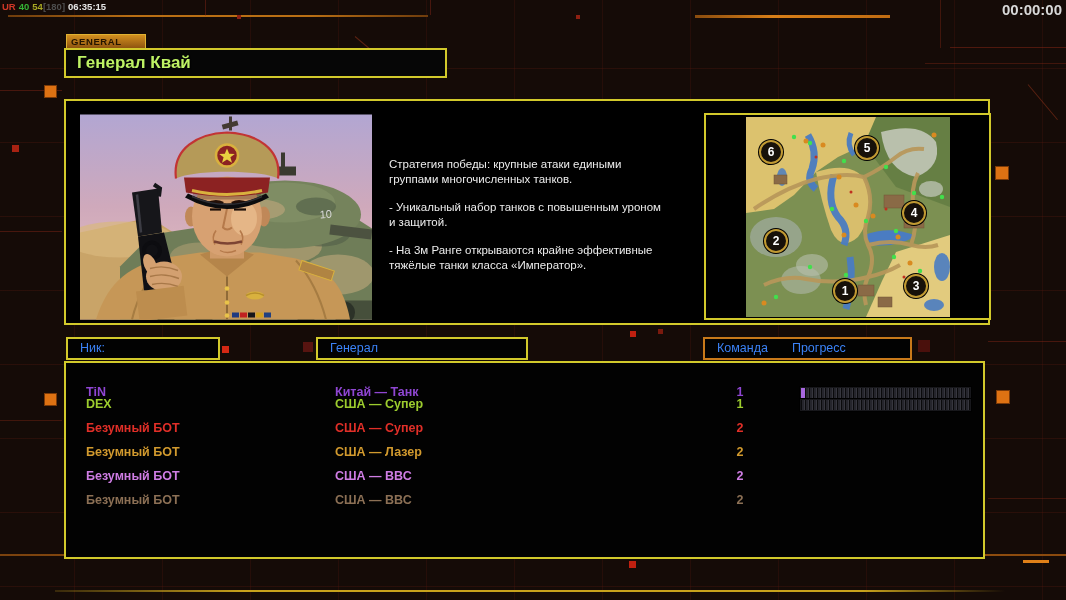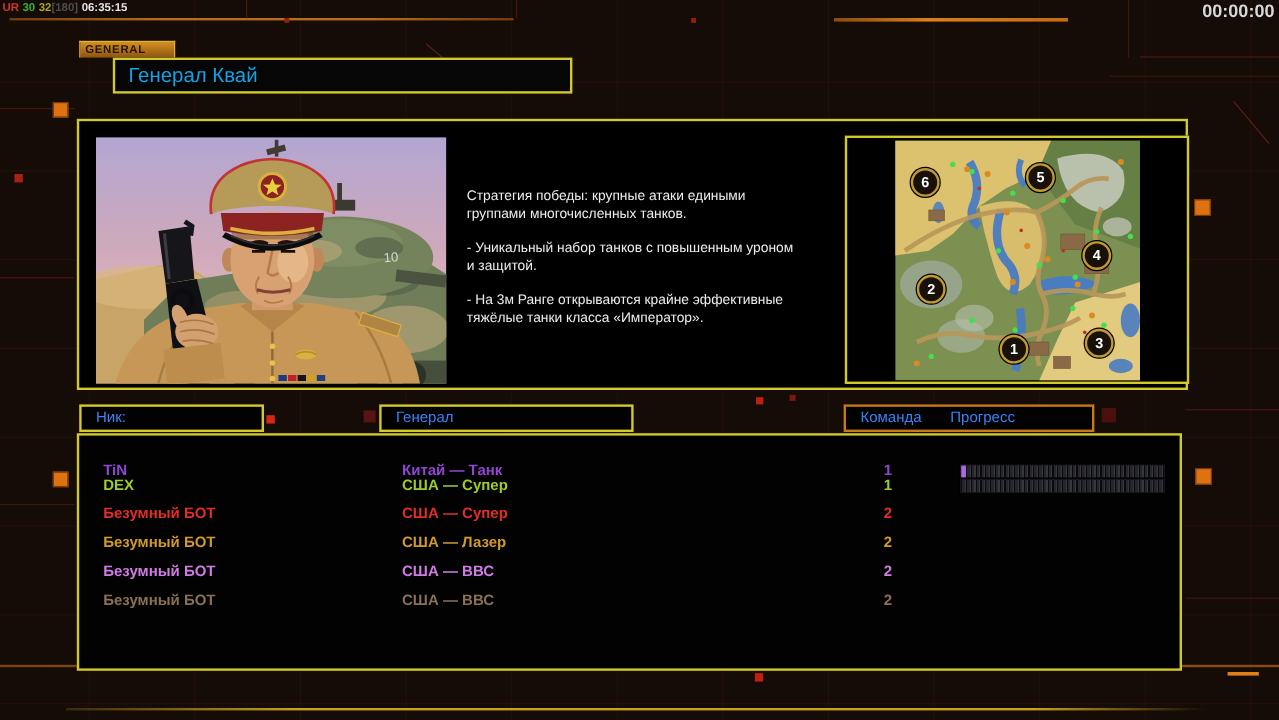--- a/index.html
+++ b/index.html
@@ -28,21 +28,21 @@
   
   .general-tab{
     left:66px;top:34px;width:74px;height:13px;line-height:13px;
     background:linear-gradient(180deg,#d3901f,#8f5410);
     border:1px solid #e0b232;border-bottom:none;
     color:#241400;font-size:9.5px;font-weight:bold;letter-spacing:.6px;padding-left:4px;
   }
   .title-box{
     left:64px;top:48px;width:368px;height:26px;line-height:26px;
     border:2px solid var(--yellow);background:#060606;padding-left:11px;
-    color:#0ea5e9;font-size:17px;font-weight:normal;text-shadow:1px 1px 1px #000;margin-left:30px;
+    color:#bef264;font-size:17px;font-weight:bold;text-shadow:1px 1px 1px #000;
   }
   .main-box{left:64px;top:99px;width:922px;height:222px;border:2px solid var(--yellow);background:#000;}
   .portrait-frame{left:78px;top:112px;width:296px;height:210px;background:#000;}
   .portrait-frame svg{position:absolute;left:2px;top:2px;}
   .strategy{left:389px;top:157px;width:315px;color:#ececec;font-size:11.5px;line-height:15px;}
   .strategy p{margin:0 0 13px 0;white-space:pre-line;}
   .map-box{left:704px;top:113px;width:283px;height:203px;border:2px solid var(--yellow);background:#000;}
   .map-canvas{position:absolute;left:40px;top:2px;width:204px;height:200px;}
   .map-pos{
     position:absolute;width:20px;height:20px;border-radius:50%;
@@ -110,21 +110,21 @@
   <div class="sq" style="left:576px;top:15px;width:4px;height:4px;background:#8e2012;"></div>
   <div class="sq" style="left:222px;top:346px;width:7px;height:7px;background:#d42814;"></div>
   <div class="sq" style="left:303px;top:342px;width:10px;height:10px;background:#571410;"></div>
   <div class="sq" style="left:730px;top:343px;width:10px;height:10px;background:#581410;"></div>
   <div class="sq" style="left:918px;top:340px;width:12px;height:12px;background:#4a100c;"></div>
   <div class="sq" style="left:630px;top:331px;width:6px;height:6px;background:#c02010;"></div>
   <div class="sq" style="left:658px;top:329px;width:5px;height:5px;background:#7a1a0e;"></div>
   <div class="sq" style="left:629px;top:561px;width:7px;height:7px;background:#c02010;"></div>
 
   <div class="abs hud-debug">
-    <span class="c-red">UR</span><span class="c-green">30</span><span class="c-olive" style="margin-right:0">32</span><span class="c-gray">[180]</span><span class="c-white">06:35:15</span>
+    <span class="c-red">UR</span><span class="c-green">40</span><span class="c-olive" style="margin-right:0">54</span><span class="c-gray">[180]</span><span class="c-white">06:35:15</span>
   </div>
   <div class="abs clock">00:00:00</div>
 
   <div class="abs general-tab">GENERAL</div>
   <div class="abs title-box">Генерал Квай</div>
 
   <div class="abs main-box"></div>
 
   <div class="abs portrait-frame">
     <svg width="292" height="206" viewBox="0 0 292 205">

